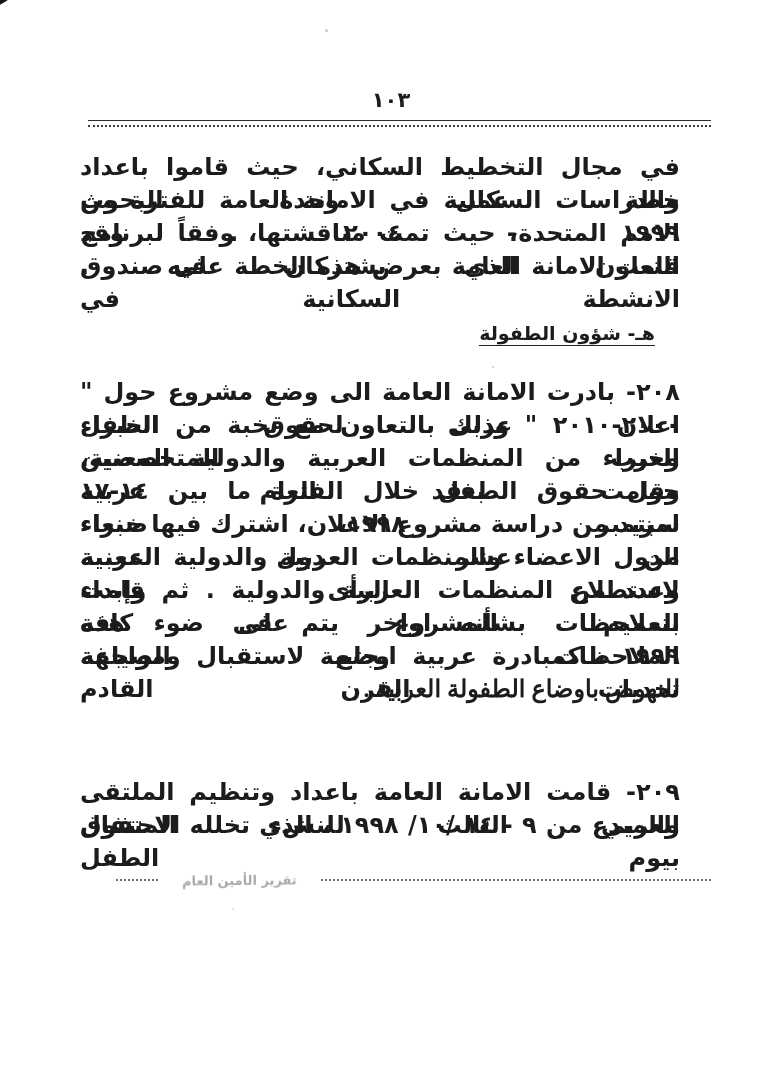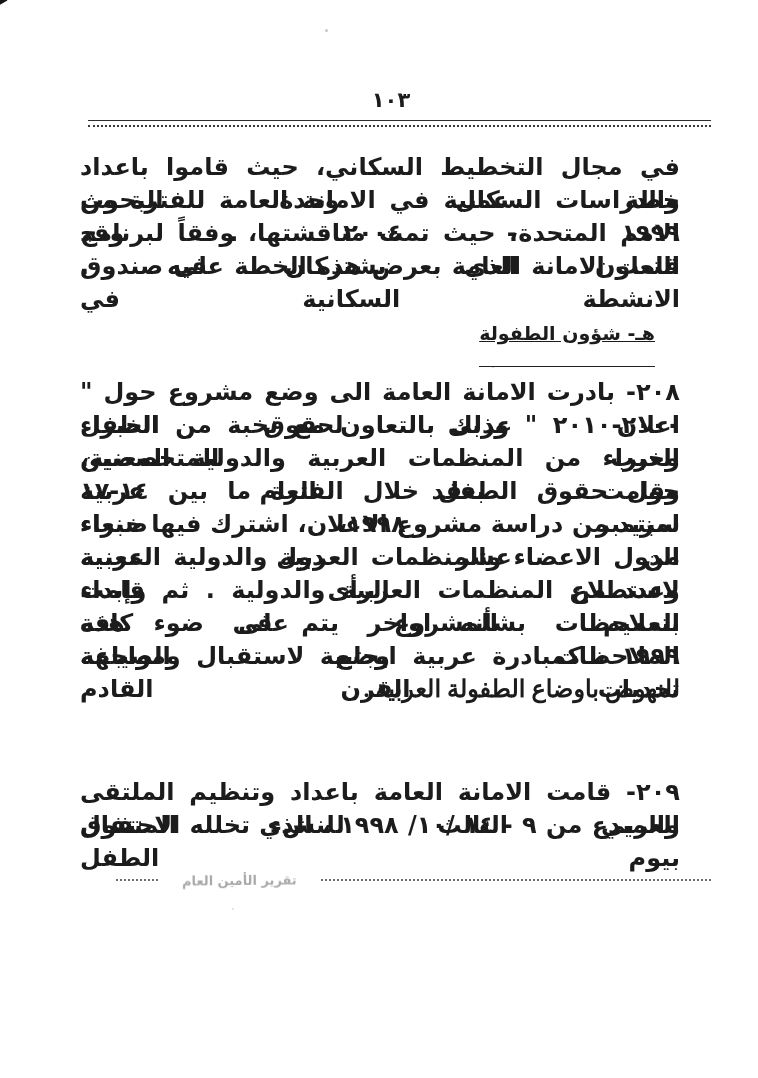--- a/index.html
+++ b/index.html
@@ -54,22 +54,21 @@
   .heading {
     position: absolute;
     top: 322px; right: 103px;
     direction: rtl;
     font-size: 19px;
     font-weight: bold;
   }
   .heading-text {
     display: inline-block;
     border-bottom: 1.6px solid #222222;
-    padding-bottom: 22px;
-    text-decoration: underline;
+    padding-bottom: 1px;
   }
   .footer {
     position: absolute;
     top: 872px; left: 116px; right: 46px;
     height: 16px;
     display: flex;
     align-items: center;
     gap: 24px;
   }
   .dash {

